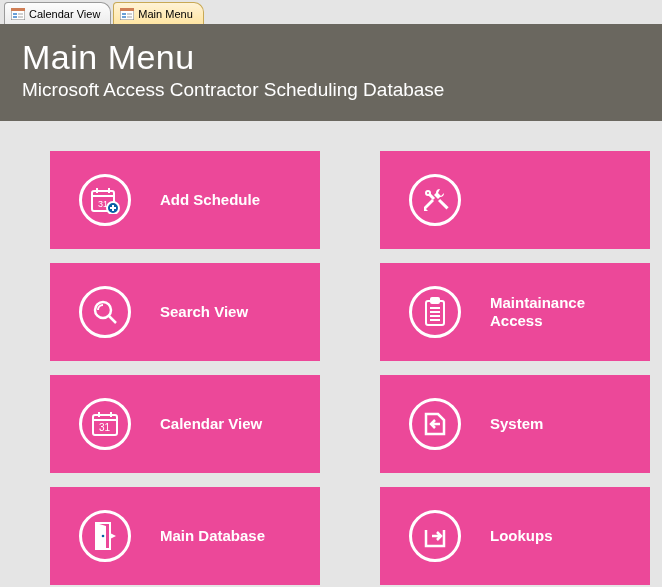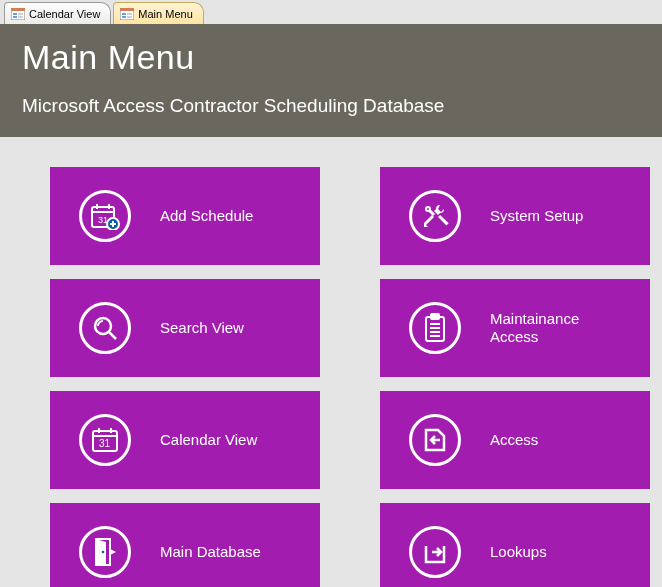--- a/index.html
+++ b/index.html
@@ -44,31 +44,31 @@
     padding: 14px 22px 20px 22px;
   }
   .header h1 {
     font-weight: 300;
     font-size: 34px;
     letter-spacing: .5px;
   }
   .header .sub {
     font-weight: 300;
     font-size: 19px;
-    margin-top: 18px;
+    margin-top: 2px;
   }
   .grid {
     padding: 30px 50px 20px 50px;
     display: grid;
     grid-template-columns: 270px 270px;
     column-gap: 60px;
     row-gap: 14px;
   }
   .tile {
-    background: #a21caf;
+    background: #ec4899;
     color: #fff;
     height: 98px;
     display: flex;
     align-items: center;
     cursor: pointer;
   }
   .tile .icon-wrap {
     width: 110px;
     display: flex;
     justify-content: center;
@@ -77,21 +77,21 @@
   .tile .icon-circle {
     width: 52px; height: 52px;
     border: 3px solid #fff;
     border-radius: 50%;
     display: flex;
     align-items: center;
     justify-content: center;
   }
   .tile .label {
     font-size: 15px;
-    font-weight: 400;
+    font-weight: 700;
     line-height: 1.2;
     max-width: 140px;
   }
   svg { display:block; }
 </style>
 </head>
 <body>
 
 <div class="tabbar">
   <div class="tab">
@@ -148,21 +148,20 @@
         <div class="icon-circle">
       <svg width="30" height="30" viewBox="0 0 30 30" fill="#fff">
         <path d="M6 24 L14 16 L12 14 L4 22 L4 26 L8 26 Z"></path>
         <path d="M20 4 a4 4 0 0 0 -4 4 l-2 2 l4 4 l2 -2 a4 4 0 0 0 4 -4 l-3 3 l-3 -3 z"></path>
         <rect x="18" y="16" width="3" height="12" transform="rotate(-45 18 16)"></rect>
         <circle cx="8" cy="8" r="2" fill="none" stroke="#fff" stroke-width="2"></circle>
         <line x1="9" y1="9" x2="14" y2="14" stroke="#fff" stroke-width="3"></line>
       </svg>
     </div>
       </div>
-    <div class="label">System Setup</div>
   </div>
 
   <div class="tile">
     <div class="icon-wrap">
         <div class="icon-circle">
       <svg width="28" height="28" viewBox="0 0 28 28" fill="none" stroke="#fff" stroke-width="2.5">
         <circle cx="12" cy="12" r="8"></circle>
         <line x1="18" y1="18" x2="25" y2="25"></line>
         <path d="M12 7 a5 5 0 0 0 -5 5" stroke-width="2"></path>
       </svg>
@@ -204,21 +203,21 @@
 
   <div class="tile">
     <div class="icon-wrap">
         <div class="icon-circle">
       <svg width="30" height="28" viewBox="0 0 30 28" fill="none" stroke="#fff" stroke-width="2.5">
         <path d="M6 4 h12 l6 6 v14 h-18 z" fill="none"></path>
         <path d="M20 14 L12 14 M15 10 L11 14 L15 18"></path>
       </svg>
     </div>
       </div>
-    <div class="label">Access</div>
+    <div class="label">System</div>
   </div>
 
   <div class="tile">
     <div class="icon-wrap">
         <div class="icon-circle">
       <svg width="26" height="30" viewBox="0 0 26 30" fill="#fff">
         <rect x="4" y="2" width="14" height="26" fill="none" stroke="#fff" stroke-width="2"></rect>
         <path d="M4 2 L14 5 L14 27 L4 28 Z" fill="#fff"></path>
         <circle cx="11" cy="15" r="1.3" fill="#075fa5"></circle>
         <path d="M18 12 L24 15 L18 18 Z"></path>

